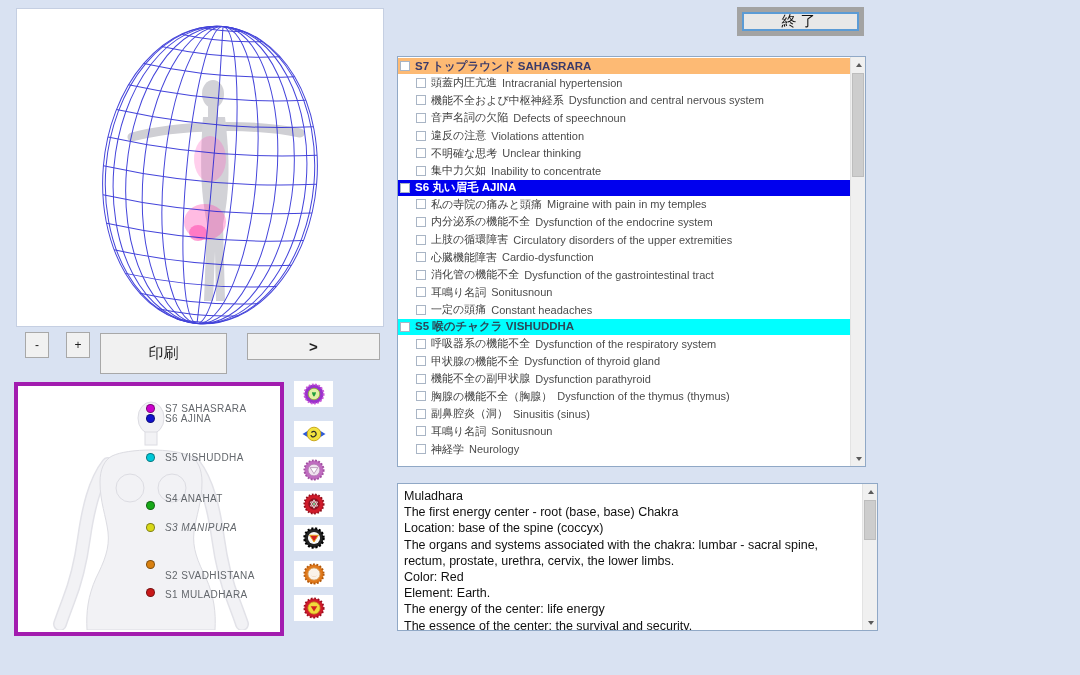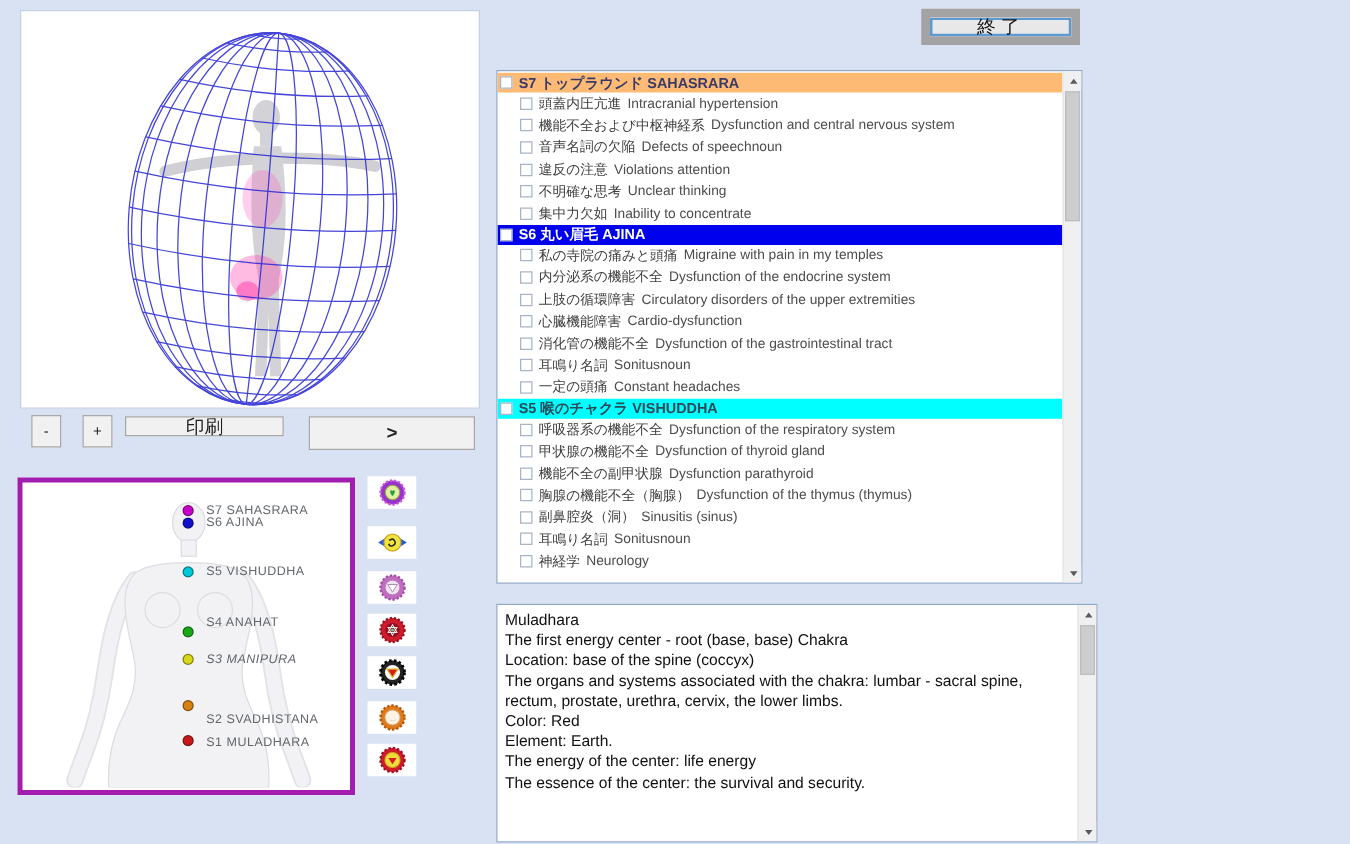--- a/index.html
+++ b/index.html
@@ -6,36 +6,36 @@
   body{background:#d9e2f2;font-family:"Liberation Sans","DejaVu Sans",sans-serif;}
   #root{position:relative;width:1080px;height:675px;overflow:hidden;background:#d9e2f2;}
 
   .panel{position:absolute;background:#ffffff;}
   #aura-panel{left:16px;top:8px;width:366px;height:317px;border:1px solid #c5cfe2;}
   #body-panel{left:14px;top:382px;width:262px;height:246px;border:4px solid #a21caf;}
 
   .tbtn{position:absolute;background:#f1f1f1;border:1px solid #a8a8a8;display:flex;align-items:center;justify-content:center;color:#1f1f1f;cursor:default;box-sizing:border-box;}
   #btn-minus{left:25px;top:332px;width:24px;height:26px;font-size:12px;}
   #btn-plus{left:66px;top:332px;width:24px;height:26px;font-size:12px;}
-  #btn-print{left:100px;top:333px;width:127px;height:16px;font-size:15px;}
+  #btn-print{left:100px;top:333px;width:127px;height:41px;font-size:15px;}
   #btn-next{left:247px;top:333px;width:133px;height:27px;font-size:15px;font-weight:bold;}
 
   #exit-btn{position:absolute;left:737px;top:7px;width:127px;height:29px;background:#e8e8e8;
-    border:7px solid #a3a3a3;box-shadow:inset 0 0 0 2px #5b9bd5;display:flex;align-items:center;justify-content:center;
+    border:5px solid #a3a3a3;box-shadow:inset 0 0 0 2px #5b9bd5;display:flex;align-items:center;justify-content:center;
     font-size:15px;letter-spacing:4px;color:#111;box-sizing:border-box;}
 
   #list-panel{left:397px;top:56px;width:469px;height:411px;border:1px solid #90a8c6;box-sizing:border-box;overflow:hidden;}
   #list-rows{position:absolute;left:0;top:1px;right:15px;bottom:0;overflow:hidden;}
   .list-header{height:16px;display:flex;align-items:center;padding-left:2px;font-size:11.5px;font-weight:bold;white-space:nowrap;overflow:hidden;}
   .list-row{height:17.6px;display:flex;align-items:center;padding-left:18px;font-size:11px;color:#3d3d3d;white-space:nowrap;overflow:hidden;}
   .cb{width:8px;height:8px;border:1px solid #a9b5c5;background:#fff;margin-right:5px;flex:none;box-sizing:content-box;}
   .jp{margin-right:5px;}
   .en{color:#4c4c4c;}
 
-  #desc-panel{left:397px;top:483px;width:481px;height:191px;border:1px solid #90a8c6;box-sizing:border-box;overflow:hidden;}
+  #desc-panel{left:397px;top:483px;width:481px;height:148px;border:1px solid #90a8c6;box-sizing:border-box;overflow:hidden;}
   #desc-lines{position:absolute;left:6px;top:4px;right:20px;bottom:0;overflow:hidden;font-size:12.5px;line-height:16.2px;color:#101010;}
 
   .sbar{position:absolute;top:0;right:0;width:15px;height:100%;background:#f0f0f0;border-left:1px solid #e3e3e3;box-sizing:border-box;}
   .sarrow{position:absolute;left:0;width:15px;height:15px;display:flex;align-items:center;justify-content:center;background:#f0f0f0;}
   .sarrow.up{top:0;} .sarrow.down{bottom:0;}
   .tri-up{width:0;height:0;border-left:3.5px solid transparent;border-right:3.5px solid transparent;border-bottom:4.5px solid #5a5a5a;}
   .tri-down{width:0;height:0;border-left:3.5px solid transparent;border-right:3.5px solid transparent;border-top:4.5px solid #5a5a5a;}
   .sthumb{position:absolute;left:1px;width:12px;background:#cdcdcd;border:1px solid #bdbdbd;box-sizing:border-box;}
 
   .icon-tile{position:absolute;left:294px;width:39px;height:26px;background:#ffffff;display:flex;align-items:center;justify-content:center;}

